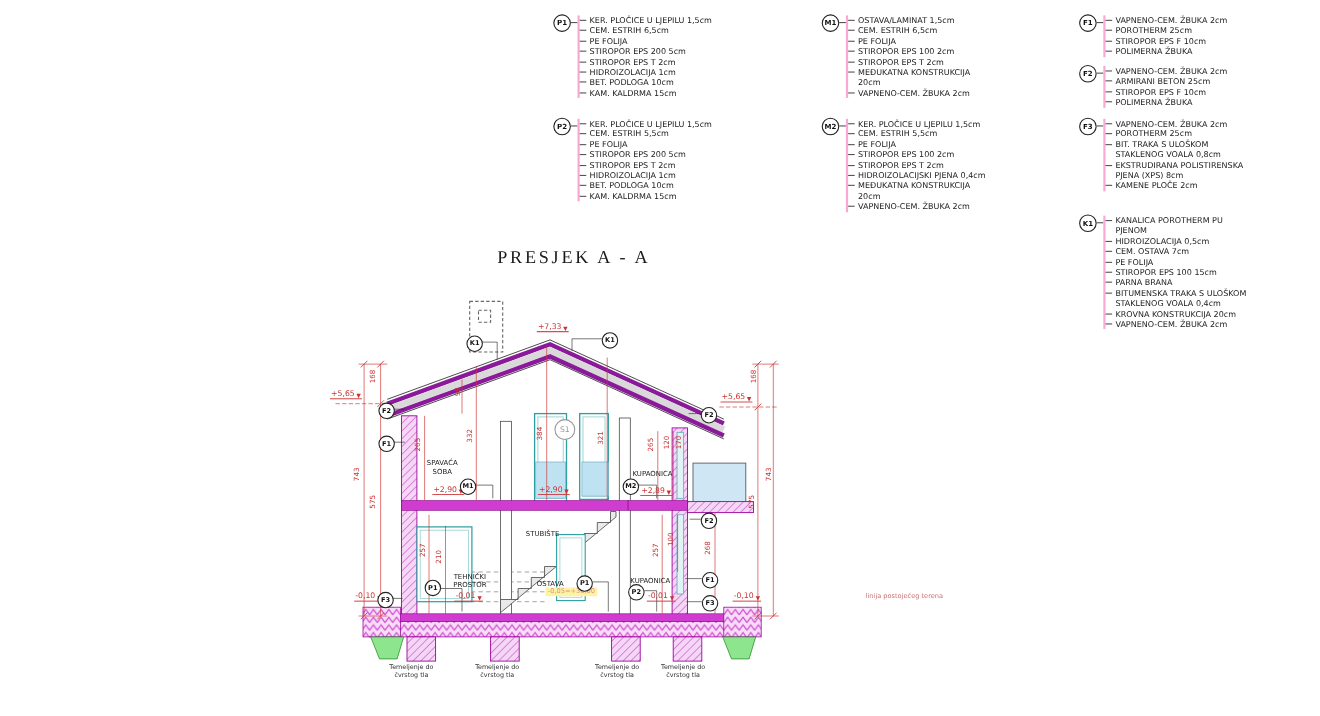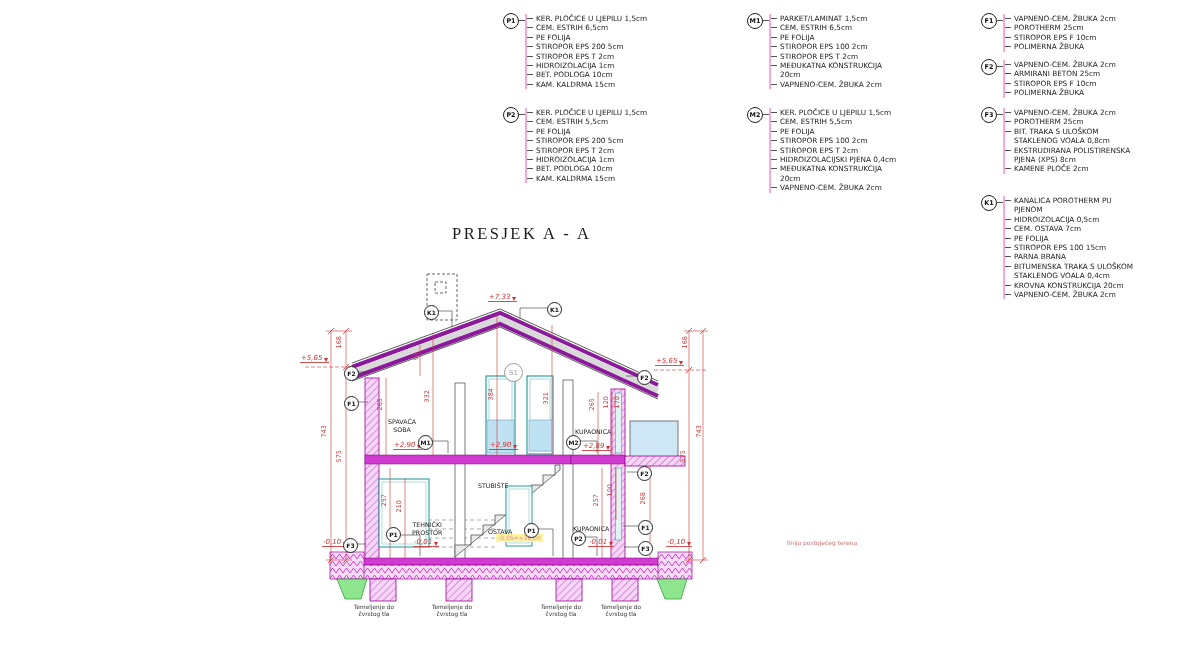--- a/index.html
+++ b/index.html
@@ -14,21 +14,21 @@
   .lconn{flex:0 0 auto;width:6px;border-top:1px solid #555;margin-top:6px;}
   .litems{list-style:none;margin:0;padding:0;border-left:2px solid #f9a8d4;width:132px;}
   .litems li{position:relative;padding-left:9px;font-size:7.3px;line-height:9.4px;color:#222;}
   .litems li::before{content:"";position:absolute;left:0;top:4px;width:6px;border-top:1px solid #555;}
 
   
   .ann{position:absolute;}
   .title{font-family:"Liberation Serif","DejaVu Serif",serif;font-size:16.5px;
          letter-spacing:2.5px;color:#1a1a1a;white-space:nowrap;}
   .elev{color:#cc3333;font-size:7px;white-space:nowrap;border-bottom:1px solid rgba(204,51,51,.85);
-        line-height:8px;padding:0 1px;font-style:italic;}
+        line-height:8px;padding:0 1px;}
   .elev::after{content:"";display:inline-block;margin-left:2px;vertical-align:-2px;
         border-left:2.5px solid transparent;border-right:2.5px solid transparent;
         border-top:4.5px solid #cc3333;}
   .datum{background:#fdf3a0;color:#e09090;font-size:6px;white-space:nowrap;padding:0 2px;line-height:8px;}
   .vdim{color:#cc3333;font-size:6.5px;white-space:nowrap;writing-mode:vertical-lr;
         transform:rotate(180deg);line-height:7px;}
   .marker{width:13px;height:13px;border:1px solid #222;border-radius:50%;background:#fff;
           display:flex;align-items:center;justify-content:center;font-size:6px;font-weight:bold;color:#111;}
   .marker.s1{width:17px;height:17px;border-color:#9a9a9a;color:#9a9a9a;font-weight:normal;font-size:7px;}
   .room{color:#222;font-size:6.3px;line-height:1.2;text-align:center;white-space:pre-line;}
@@ -200,21 +200,21 @@
         <li>STIROPOR EPS T  2cm</li>
         <li>HIDROIZOLACIJA 1cm</li>
         <li>BET. PODLOGA  10cm</li>
         <li>KAM. KALDRMA  15cm</li>
       </ul>
   </div>
   <div class="legend" style="left:747px;top:14px">
     <div class="lbadge">M1</div>
     <div class="lconn"></div>
     <ul class="litems">
-        <li>PARKET/LAMINAT 1,5cm</li>
+        <li>OSTAVA/LAMINAT 1,5cm</li>
         <li>CEM. ESTRIH  6,5cm</li>
         <li>PE FOLIJA</li>
         <li>STIROPOR EPS 100  2cm</li>
         <li>STIROPOR EPS T  2cm</li>
         <li>MEĐUKATNA KONSTRUKCIJA  20cm</li>
         <li>VAPNENO-CEM. ŽBUKA  2cm</li>
       </ul>
   </div>
   <div class="legend" style="left:747px;top:108px">
     <div class="lbadge">M2</div>
@@ -306,21 +306,21 @@
   <div class="ann vdim" style="left:603px;top:396px">120</div>
   <div class="ann vdim" style="left:614px;top:396px">170</div>
   <div class="ann vdim" style="left:607px;top:484px">100</div>
   <div class="ann vdim" style="left:381px;top:494px">257</div>
   <div class="ann vdim" style="left:396px;top:500px">210</div>
   <div class="ann vdim" style="left:593px;top:494px">257</div>
   <div class="ann vdim" style="left:640px;top:492px">268</div>
 
   <div class="ann marker" style="left:424px;top:305px">K1</div>
   <div class="ann marker" style="left:547px;top:302px">K1</div>
-  <div class="ann marker s1" style="left:504px;top:363px">S1</div>
+  <div class="ann marker s1" style="left:504px;top:381px">S1</div>
   <div class="ann marker" style="left:344px;top:366px">F2</div>
   <div class="ann marker" style="left:344px;top:396px">F1</div>
   <div class="ann marker" style="left:343px;top:538px">F3</div>
   <div class="ann marker" style="left:418px;top:435px">M1</div>
   <div class="ann marker" style="left:566px;top:435px">M2</div>
   <div class="ann marker" style="left:637px;top:370px">F2</div>
   <div class="ann marker" style="left:637px;top:466px">F2</div>
   <div class="ann marker" style="left:638px;top:520px">F1</div>
   <div class="ann marker" style="left:638px;top:541px">F3</div>
   <div class="ann marker" style="left:386px;top:527px">P1</div>

